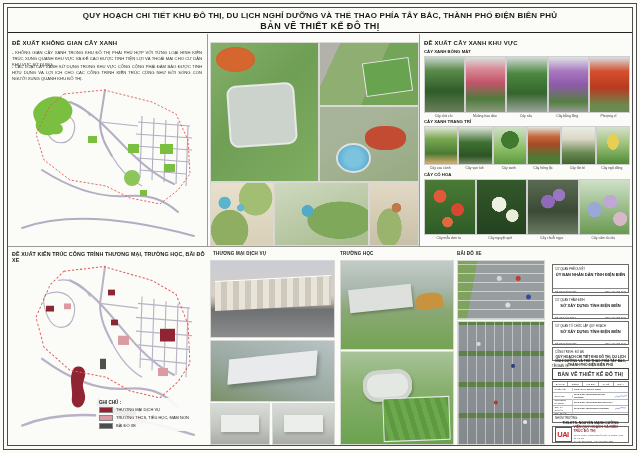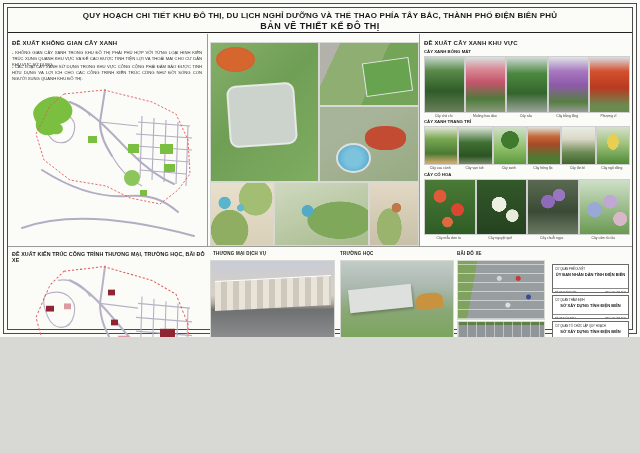--- a/index.html
+++ b/index.html
@@ -1,16 +1,16 @@
 <!DOCTYPE html>
 <html><head>
 <meta charset="utf-8">
 <style>
   html,body{margin:0;padding:0;background:#d8d8d4;}
-  #sheet{position:relative;width:640px;height:337px;background:#fbfbf8;overflow:hidden;
+  #sheet{position:relative;width:640px;height:453px;background:#fbfbf8;overflow:hidden;
          font-family:"Liberation Sans", sans-serif;color:#1a1a1a;}
   .frame-outer{position:absolute;inset:3px;border:1px solid #4a4a4a;pointer-events:none;}
   .frame-inner{position:absolute;inset:7px;border:1px solid #4a4a4a;pointer-events:none;}
   .abs{position:absolute;}
   
   .title-line1{left:8px;right:8px;top:11px;text-align:center;font-weight:bold;font-size:8px;letter-spacing:.2px;}
   .title-line2{left:8px;right:8px;top:21px;text-align:center;font-weight:bold;font-size:9px;letter-spacing:.4px;}
   .title-rule{left:8px;right:8px;top:32px;height:0;border-top:1.5px solid #222;}
   .vdiv{width:1px;background:#9a9a9a;}
   .hdiv{height:1px;background:#9a9a9a;}
@@ -454,14 +454,22 @@
       <div class="tb-person">THS.KTS. VŨ DUY NAM</div>
       <div class="tb-sig"></div>
     </div>
   </div>
 
   <div class="tb-plain tb-leader" style="top:414px;height:9px;">
     <div class="tb-label">NHÓM TRƯỞNG:</div>
     <div class="tb-leader-name">THS.KTS. NGUYỄN MẠNH CƯỜNG</div>
   </div>
 
+  <div class="tb-plain tb-org" style="top:426px;height:17px;">
+    <div class="uai-logo">UAI</div>
+    <div class="org-text">
+      <div class="org-name">VIỆN QUY HOẠCH VÀ KIẾN TRÚC ĐÔ THỊ</div>
+      <div class="org-line">Trụ sở: Km10, đường Nguyễn Trãi, Q. Thanh Xuân, TP. Hà Nội</div>
+      <div class="org-line">Tel: 024.3854.2521  -  Fax: 024.3854.2521</div>
+    </div>
+  </div>
 
 </div>
 
 </body></html>

